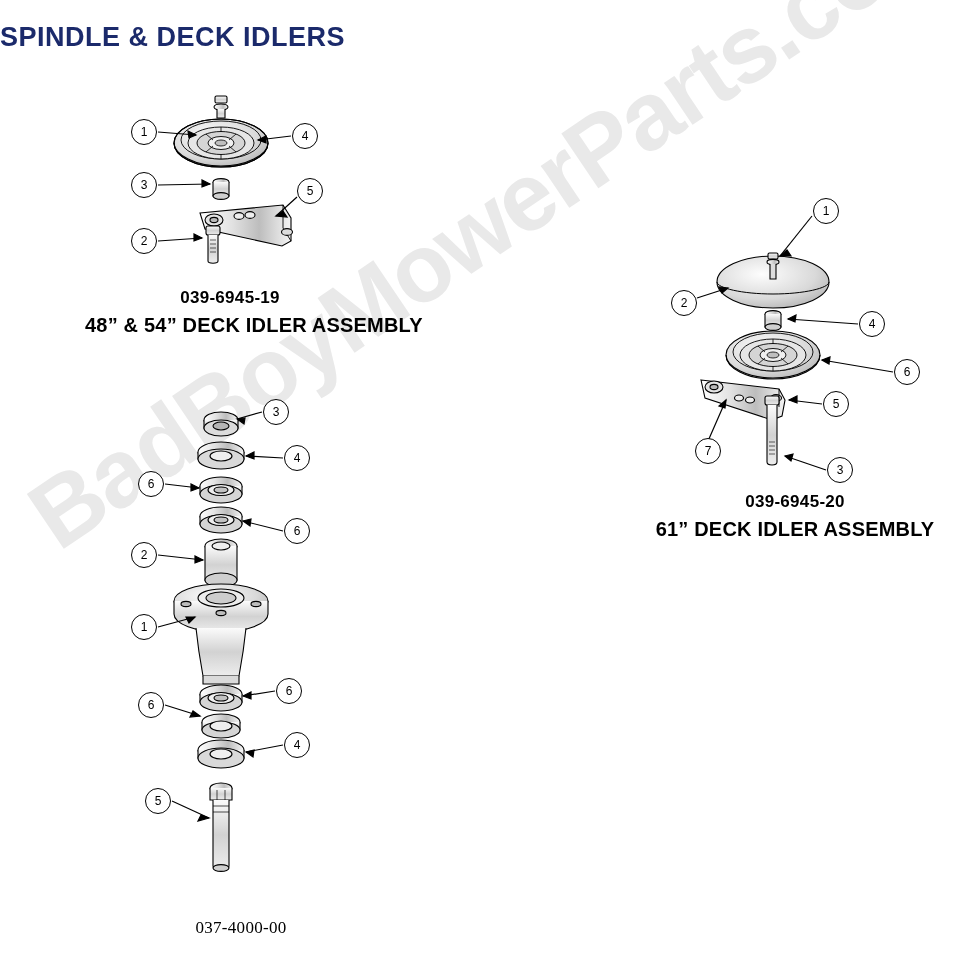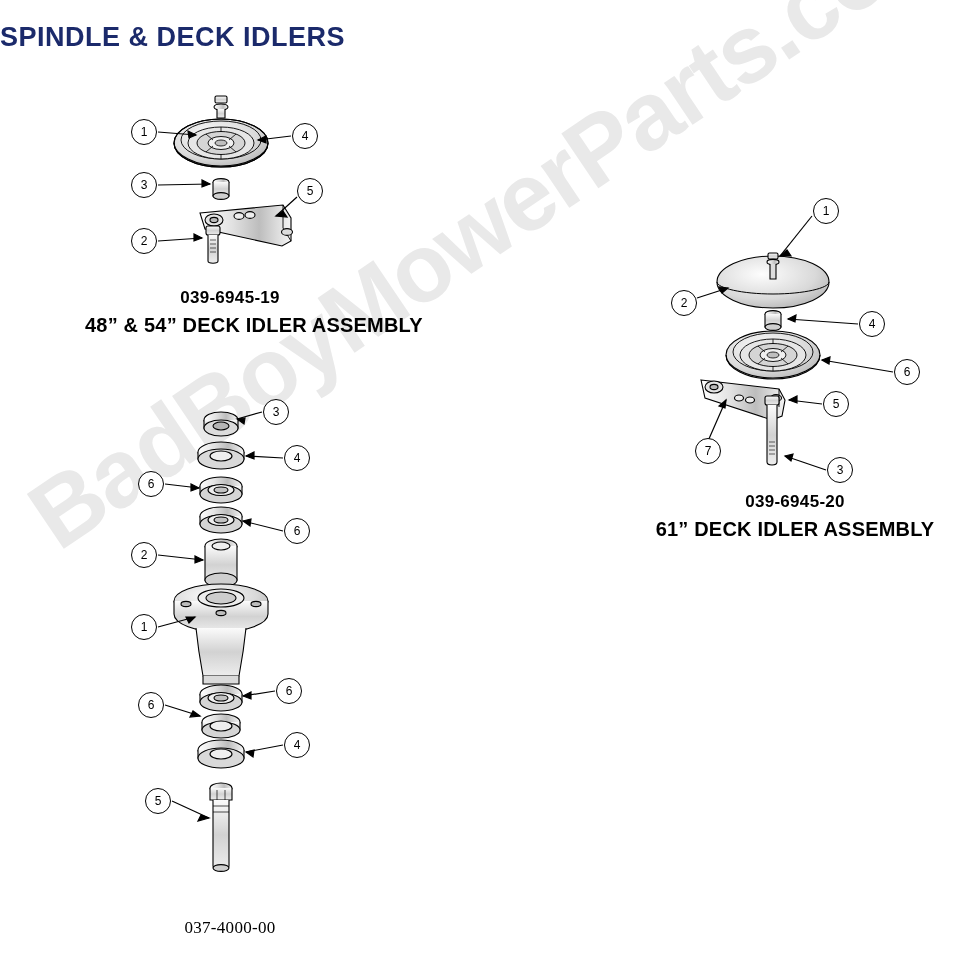--- a/index.html
+++ b/index.html
@@ -414,17 +414,17 @@
   <div class="caption" style="left:85px;top:288px;width:290px;">
     <div class="pn">039-6945-19</div>
     <div class="desc">48” &amp; 54” DECK IDLER ASSEMBLY</div>
   </div>
 
   <div class="caption" style="left:635px;top:492px;width:320px;">
     <div class="pn">039-6945-20</div>
     <div class="desc">61” DECK IDLER ASSEMBLY</div>
   </div>
 
-  <div class="caption serif" style="left:75px;top:918px;width:310px;">
+  <div class="caption serif" style="left:86px;top:918px;width:310px;">
     <div class="pn">037-4000-00</div>
   </div>
 
 </div>
 
 </body></html>

